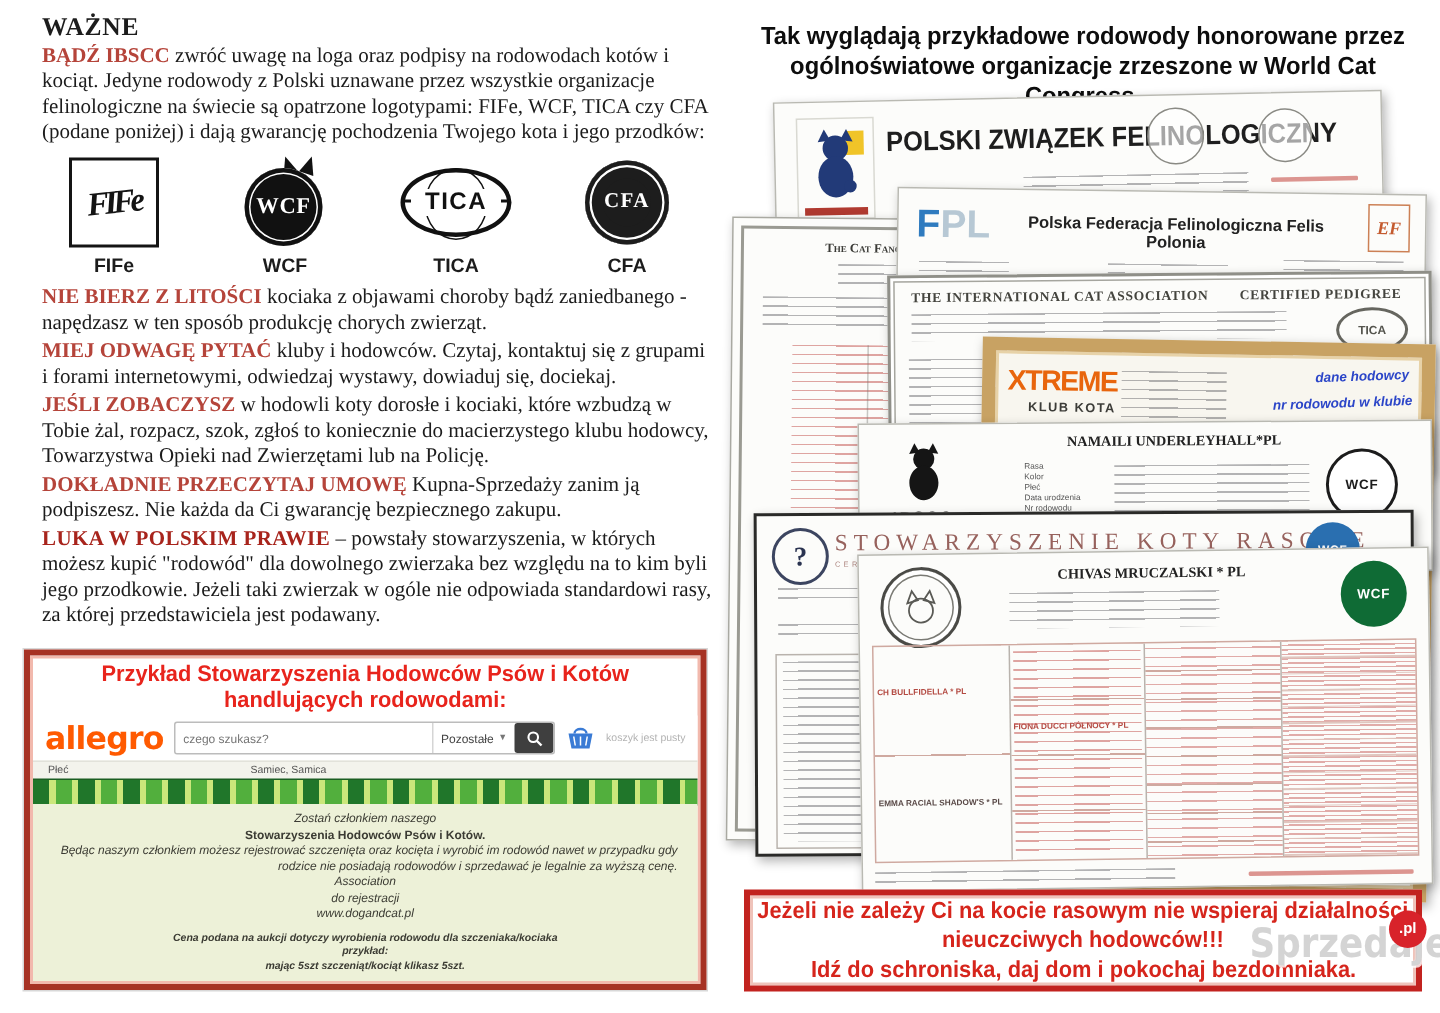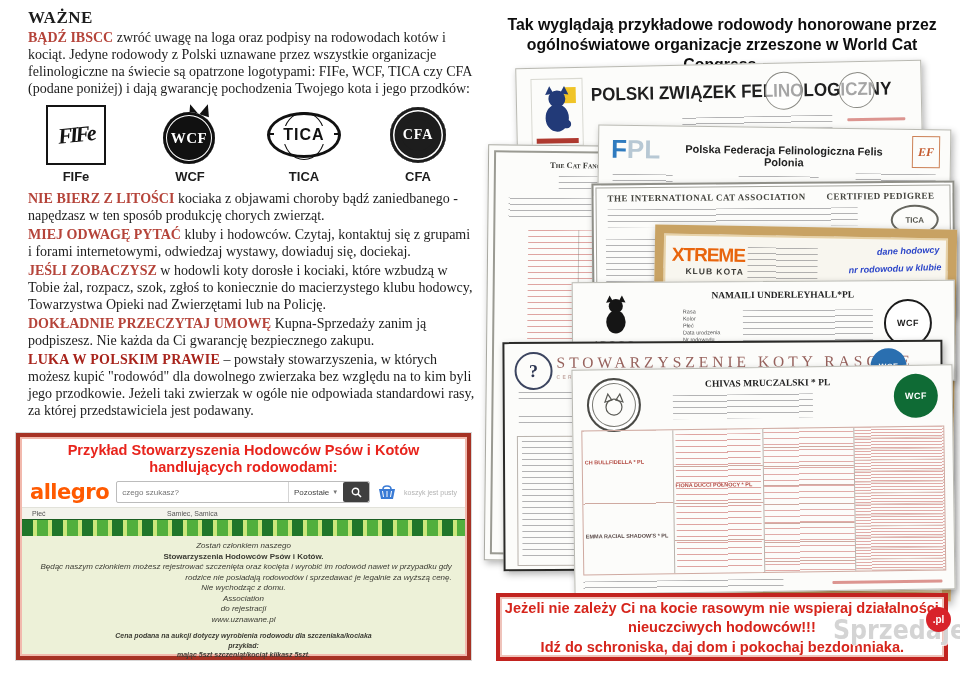--- a/index.html
+++ b/index.html
@@ -180,24 +180,23 @@
     </div>
     <div class="alg-filter">
       <span class="f1">Płeć</span>
       <span class="f2">Samiec, Samica</span>
     </div>
     <div class="green-band"></div>
     <div class="pale-area">
       <div class="it">Zostań członkiem naszego</div>
       <div class="bd">Stowarzyszenia Hodowców Psów i Kotów.</div>
       <div class="it pale-para">Będąc naszym członkiem możesz rejestrować szczenięta oraz kocięta i wyrobić im rodowód nawet w przypadku gdy rodzice nie posiadają rodowodów i sprzedawać je legalnie za wyższą cenę.</div>
-      <div class="it">Nie wychodząc z domu.</div>
       <div class="it">Association</div>
       <div class="it">do rejestracji</div>
-      <div class="it">www.uznawane.pl</div>
+      <div class="it">www.dogandcat.pl</div>
       <div style="height:6px;"></div>
       <div class="it bd sm">Cena podana na aukcji dotyczy wyrobienia rodowodu dla szczeniaka/kociaka</div>
       <div class="it bd sm">przykład:</div>
       <div class="it bd sm">mając 5szt szczeniąt/kociąt klikasz 5szt.</div>
     </div>
   </div>
 
   <div class="r-header">
     <div>Tak wyglądają przykładowe rodowody honorowane przez</div>
     <div>ogólnoświatowe organizacje zrzeszone w World Cat Congress.</div>

